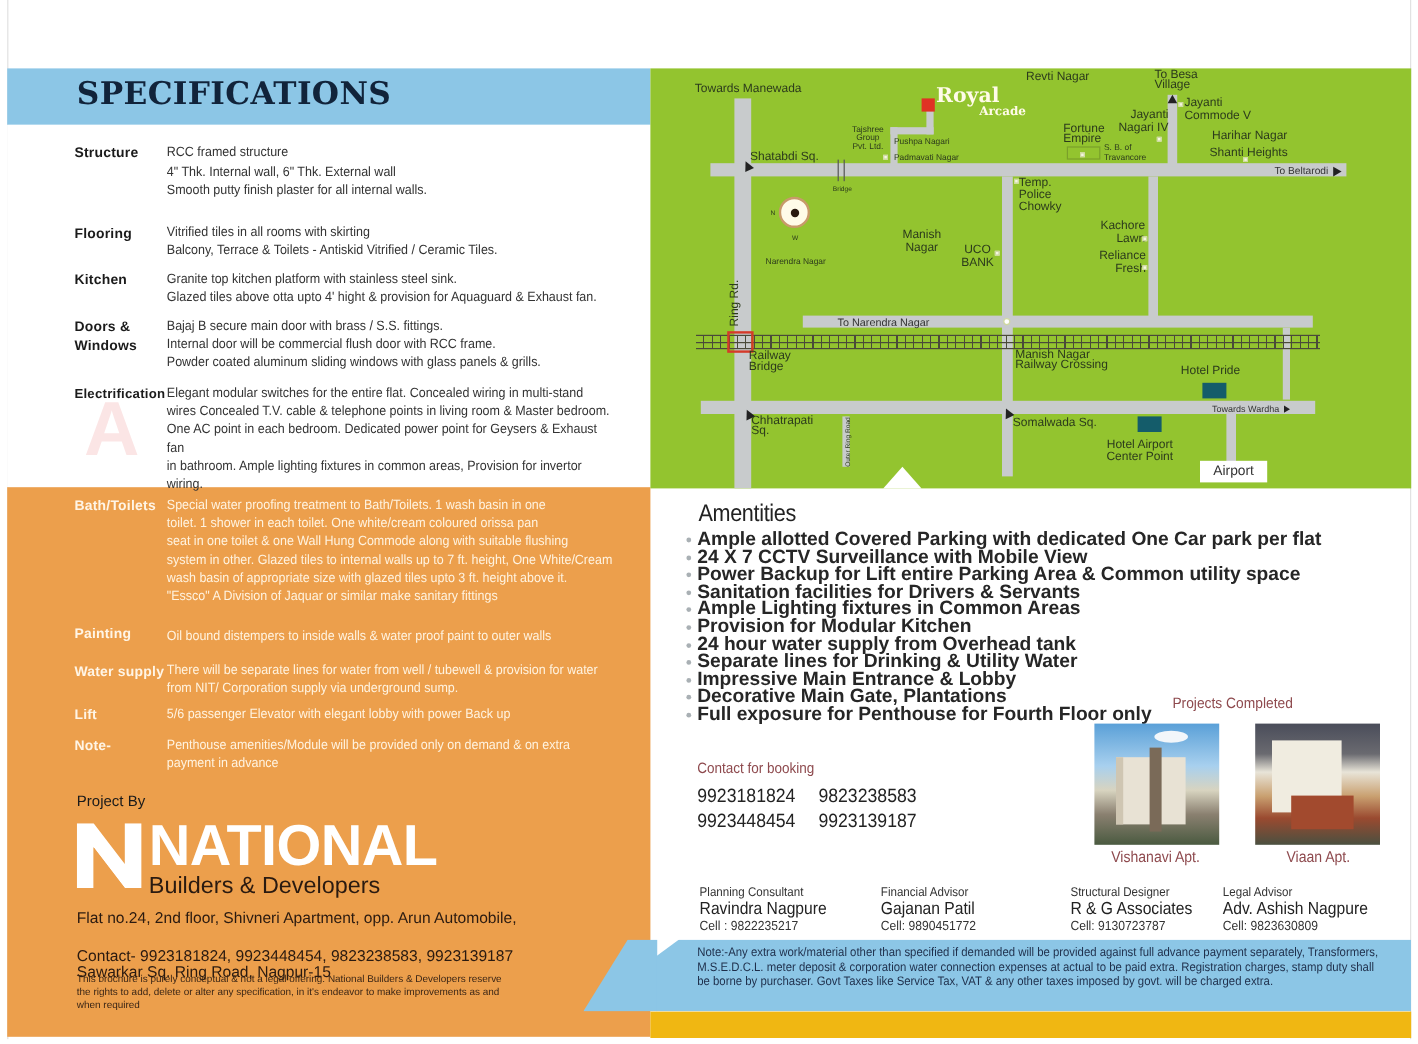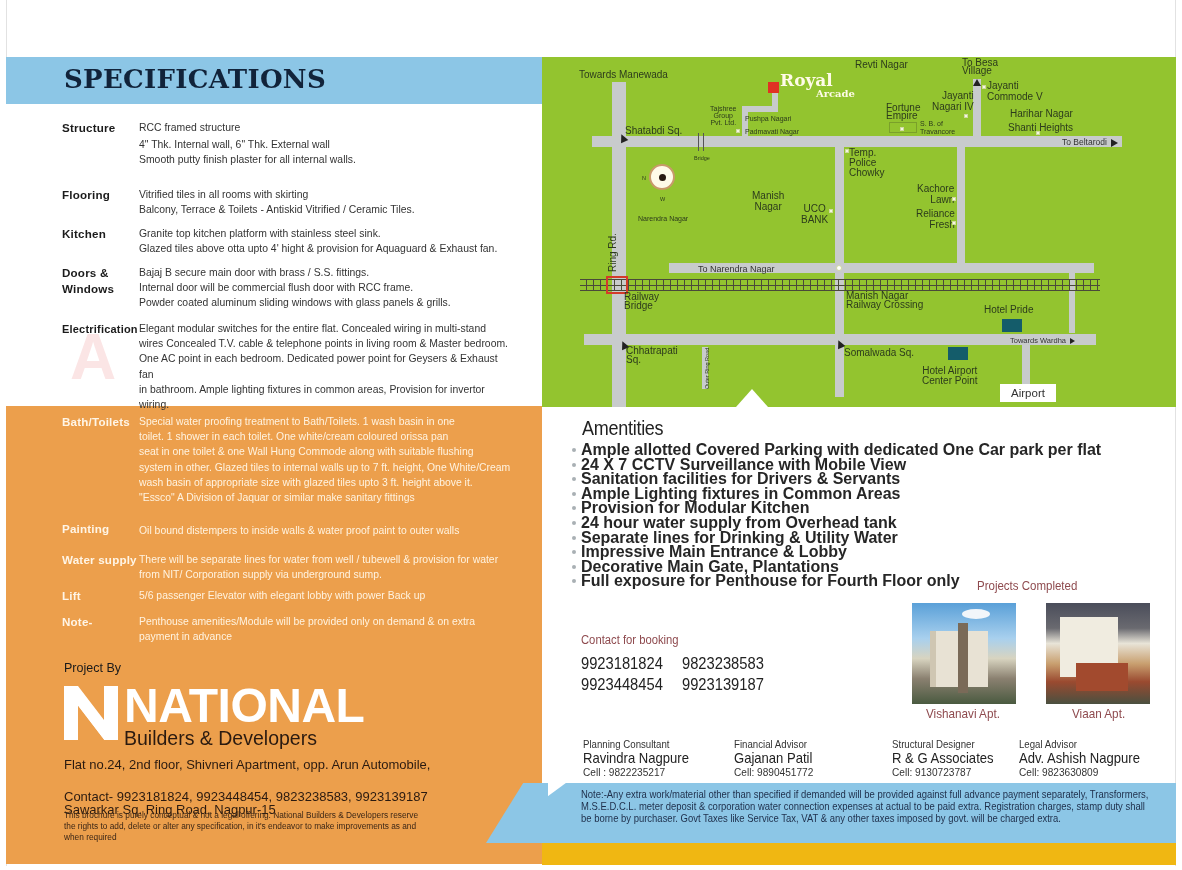--- a/index.html
+++ b/index.html
@@ -321,20 +321,21 @@
       <div>Center Point</div>
     </div>
   <div class="airport-box">Airport</div>
 </div>
 <div class="map-notch"></div>
 
 <div class="amen-title">Amentities</div>
 <ul class="amen-list">
   <li>Ample allotted Covered Parking with dedicated One Car park per flat</li>
   <li>24 X 7 CCTV Surveillance with Mobile View</li>
+  <li>Power Backup for Lift entire Parking Area &amp; Common utility space</li>
   <li>Sanitation facilities for Drivers &amp; Servants</li>
   <li>Ample Lighting fixtures in Common Areas</li>
   <li>Provision for Modular Kitchen</li>
   <li>24 hour water supply from Overhead tank</li>
   <li>Separate lines for Drinking &amp; Utility Water</li>
   <li>Impressive Main Entrance &amp; Lobby</li>
   <li>Decorative Main Gate, Plantations</li>
   <li>Full exposure for Penthouse for Fourth Floor only</li>
 </ul>
 

